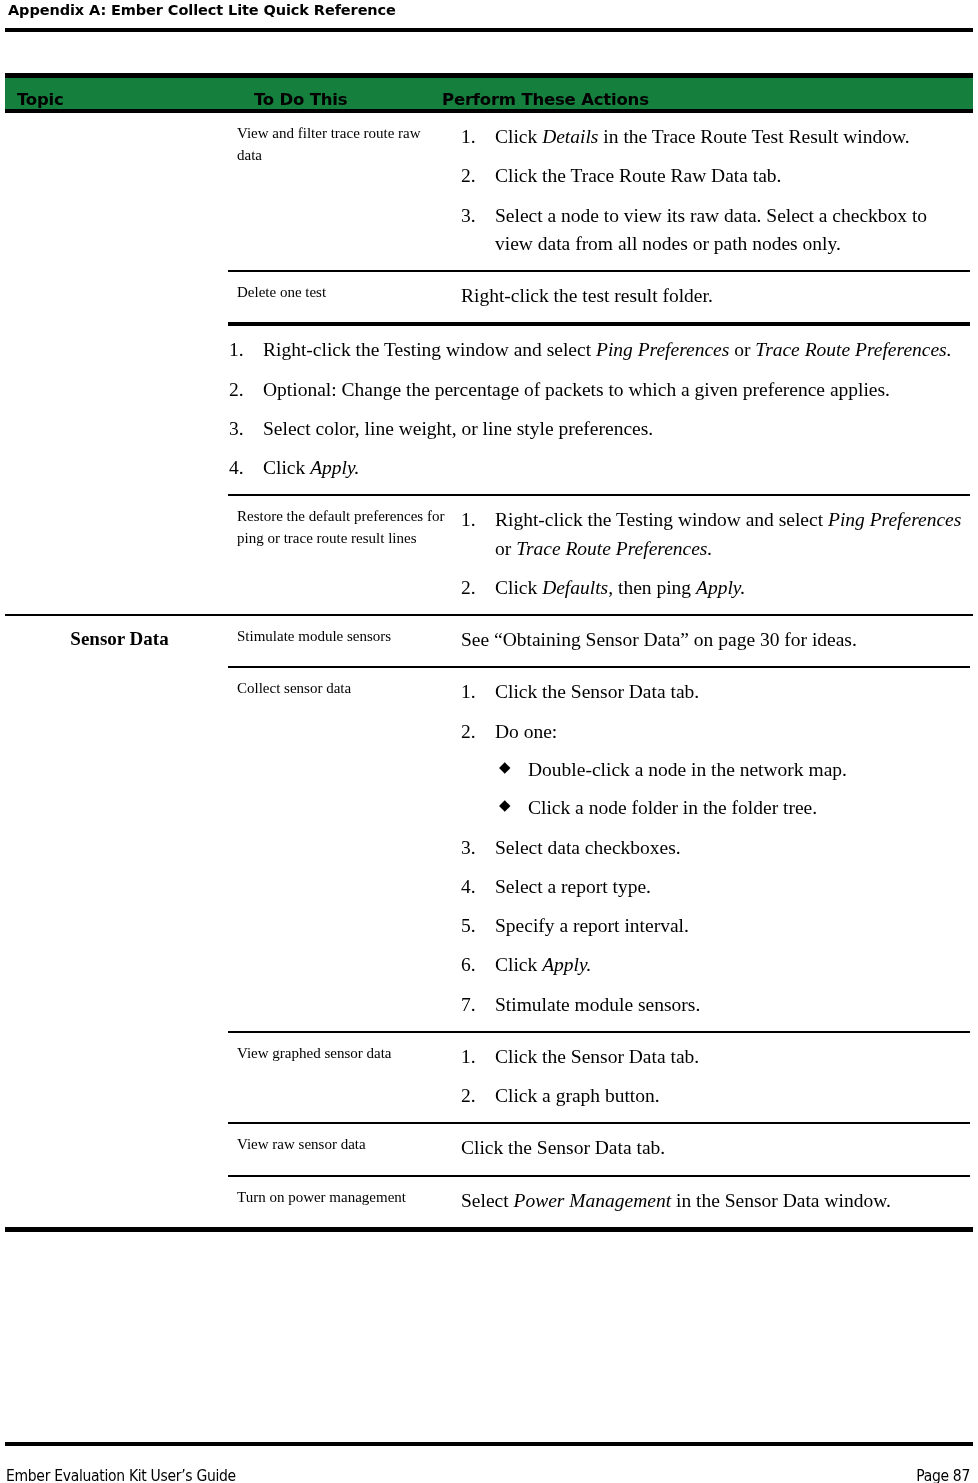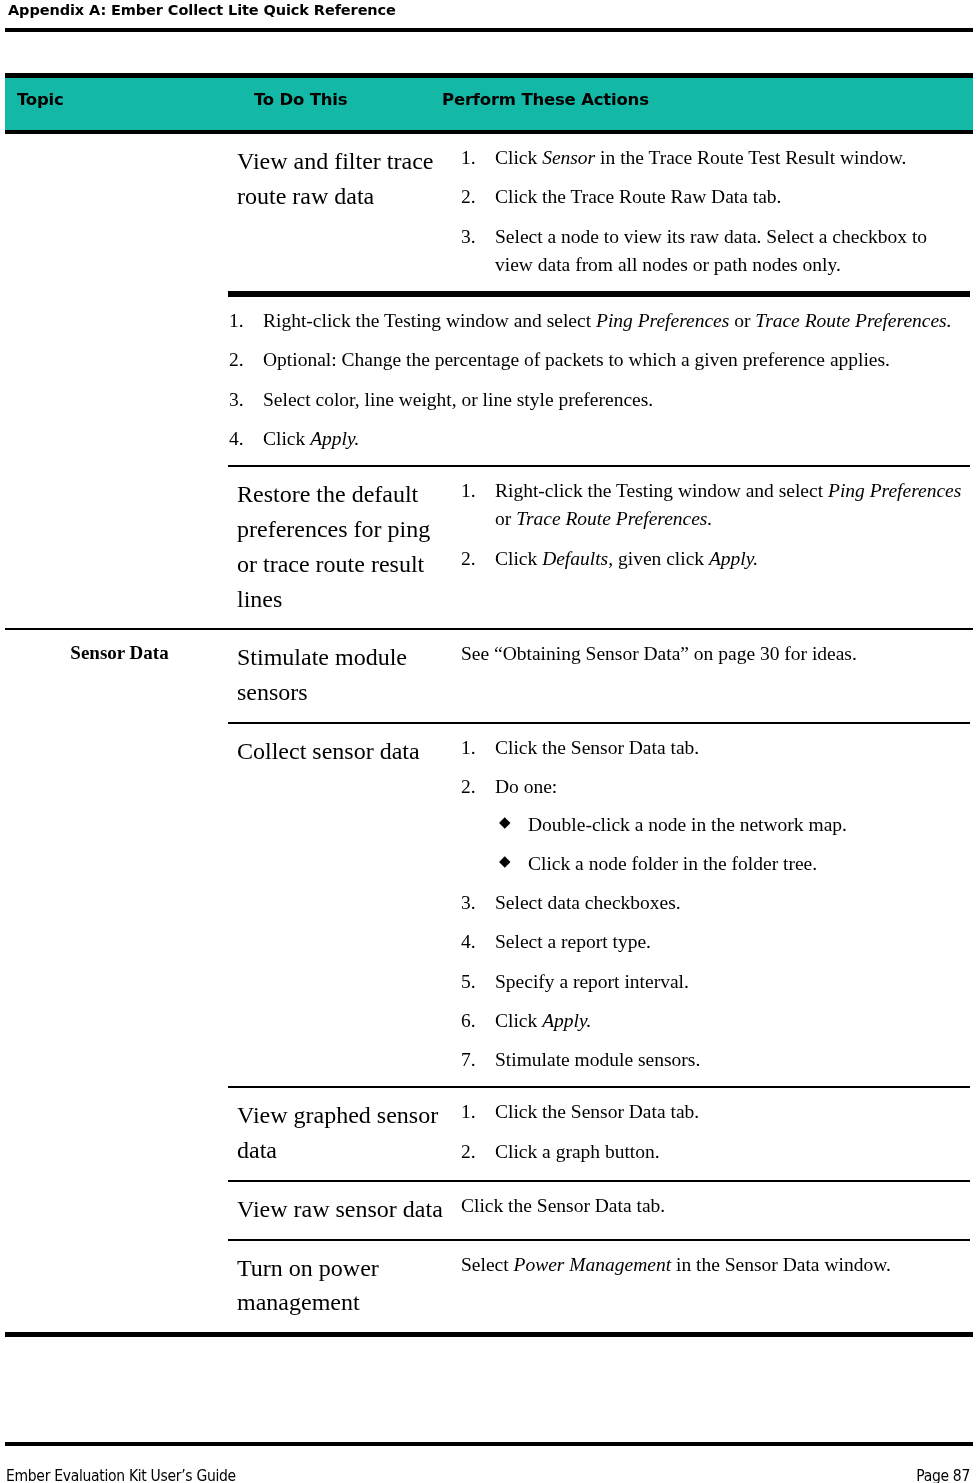--- a/index.html
+++ b/index.html
@@ -46,22 +46,22 @@
   }
   .tbl-top-rule {
     height: 5px;
     background: #000;
   }
   .tbl-bottom-rule {
     height: 5px;
     background: #000;
   }
   .thead {
-    background: #14b8a6;
-    height: 52px;
+    background: #15803d;
+    height: 31px;
     position: relative;
     text-decoration: underline;
   }
   .thead .th {
     position: absolute;
     top: 12px;
     font-family: "DejaVu Sans", sans-serif;
     font-size: 16.5px;
     font-weight: 700;
     letter-spacing: -0.2px;
@@ -102,21 +102,21 @@
     font-size: 19px;
     font-weight: 700;
     line-height: 1.42;
     text-align: center;
   }
   .col-todo {
     width: 232px;
     flex: 0 0 232px;
     padding: 10px 12px 12px 9px;
     box-sizing: border-box;
-    font-size: 24px;
+    font-size: 15px;
     line-height: 1.45;
   }
   .col-perform {
     flex: 1 1 auto;
     padding: 10px 6px 12px 1px;
     box-sizing: border-box;
     font-size: 19.5px;
     line-height: 1.45;
   }
 
@@ -207,48 +207,55 @@
     <div class="th th-perform">Perform These Actions</div>
   </div>
   <div class="thead-rule"></div>
 
   <div id="rows-host">
       <div class="row">
         <div class="col-topic"></div>
         <div class="col-todo">View and filter trace route raw data</div>
         <div class="col-perform">
           <ol class="steps">
-            <li><span class="num">1.</span><span><span>Click </span><em>Sensor</em><span> in the Trace Route Test Result window.</span></span></li>
+            <li><span class="num">1.</span><span><span>Click </span><em>Details</em><span> in the Trace Route Test Result window.</span></span></li>
             <li><span class="num">2.</span><span><span>Click the Trace Route Raw Data tab.</span></span></li>
             <li><span class="num">3.</span><span><span>Select a node to view its raw data. Select a checkbox to view data from all nodes or path nodes only.</span></span></li>
           </ol>
         </div>
       </div>
       <div class="row-rule"></div>
+      <div class="row">
+        <div class="col-topic"></div>
+        <div class="col-todo">Delete one test</div>
+        <div class="col-perform">
+          <div class="action-text">Right-click the test result folder.</div>
+        </div>
+      </div>
       <div class="row-rule"></div>
       <div class="row-rule"></div>
       <div class="row">
         <div class="col-topic"></div>
         <div class="col-perform">
           <ol class="steps">
             <li><span class="num">1.</span><span><span>Right-click the Testing window and select </span><em>Ping Preferences</em><span> or </span><em>Trace Route Preferences.</em></span></li>
             <li><span class="num">2.</span><span><span>Optional: Change the percentage of packets to which a given preference applies.</span></span></li>
             <li><span class="num">3.</span><span><span>Select color, line weight, or line style preferences.</span></span></li>
             <li><span class="num">4.</span><span><span>Click </span><em>Apply.</em></span></li>
           </ol>
         </div>
       </div>
       <div class="row-rule"></div>
       <div class="row">
         <div class="col-topic"></div>
         <div class="col-todo">Restore the default preferences for ping or trace route result lines</div>
         <div class="col-perform">
           <ol class="steps">
             <li><span class="num">1.</span><span><span>Right-click the Testing window and select </span><em>Ping Preferences</em><span> or </span><em>Trace Route Preferences.</em></span></li>
-            <li><span class="num">2.</span><span><span>Click </span><em>Defaults,</em><span> given click </span><em>Apply.</em></span></li>
+            <li><span class="num">2.</span><span><span>Click </span><em>Defaults,</em><span> then ping </span><em>Apply.</em></span></li>
           </ol>
         </div>
       </div>
       <div class="group-rule"></div>
       <div class="row">
         <div class="col-topic">Sensor Data</div>
         <div class="col-todo">Stimulate module sensors</div>
         <div class="col-perform">
           <div class="action-text">See “Obtaining Sensor Data” on page 30 for ideas.</div>
         </div>

